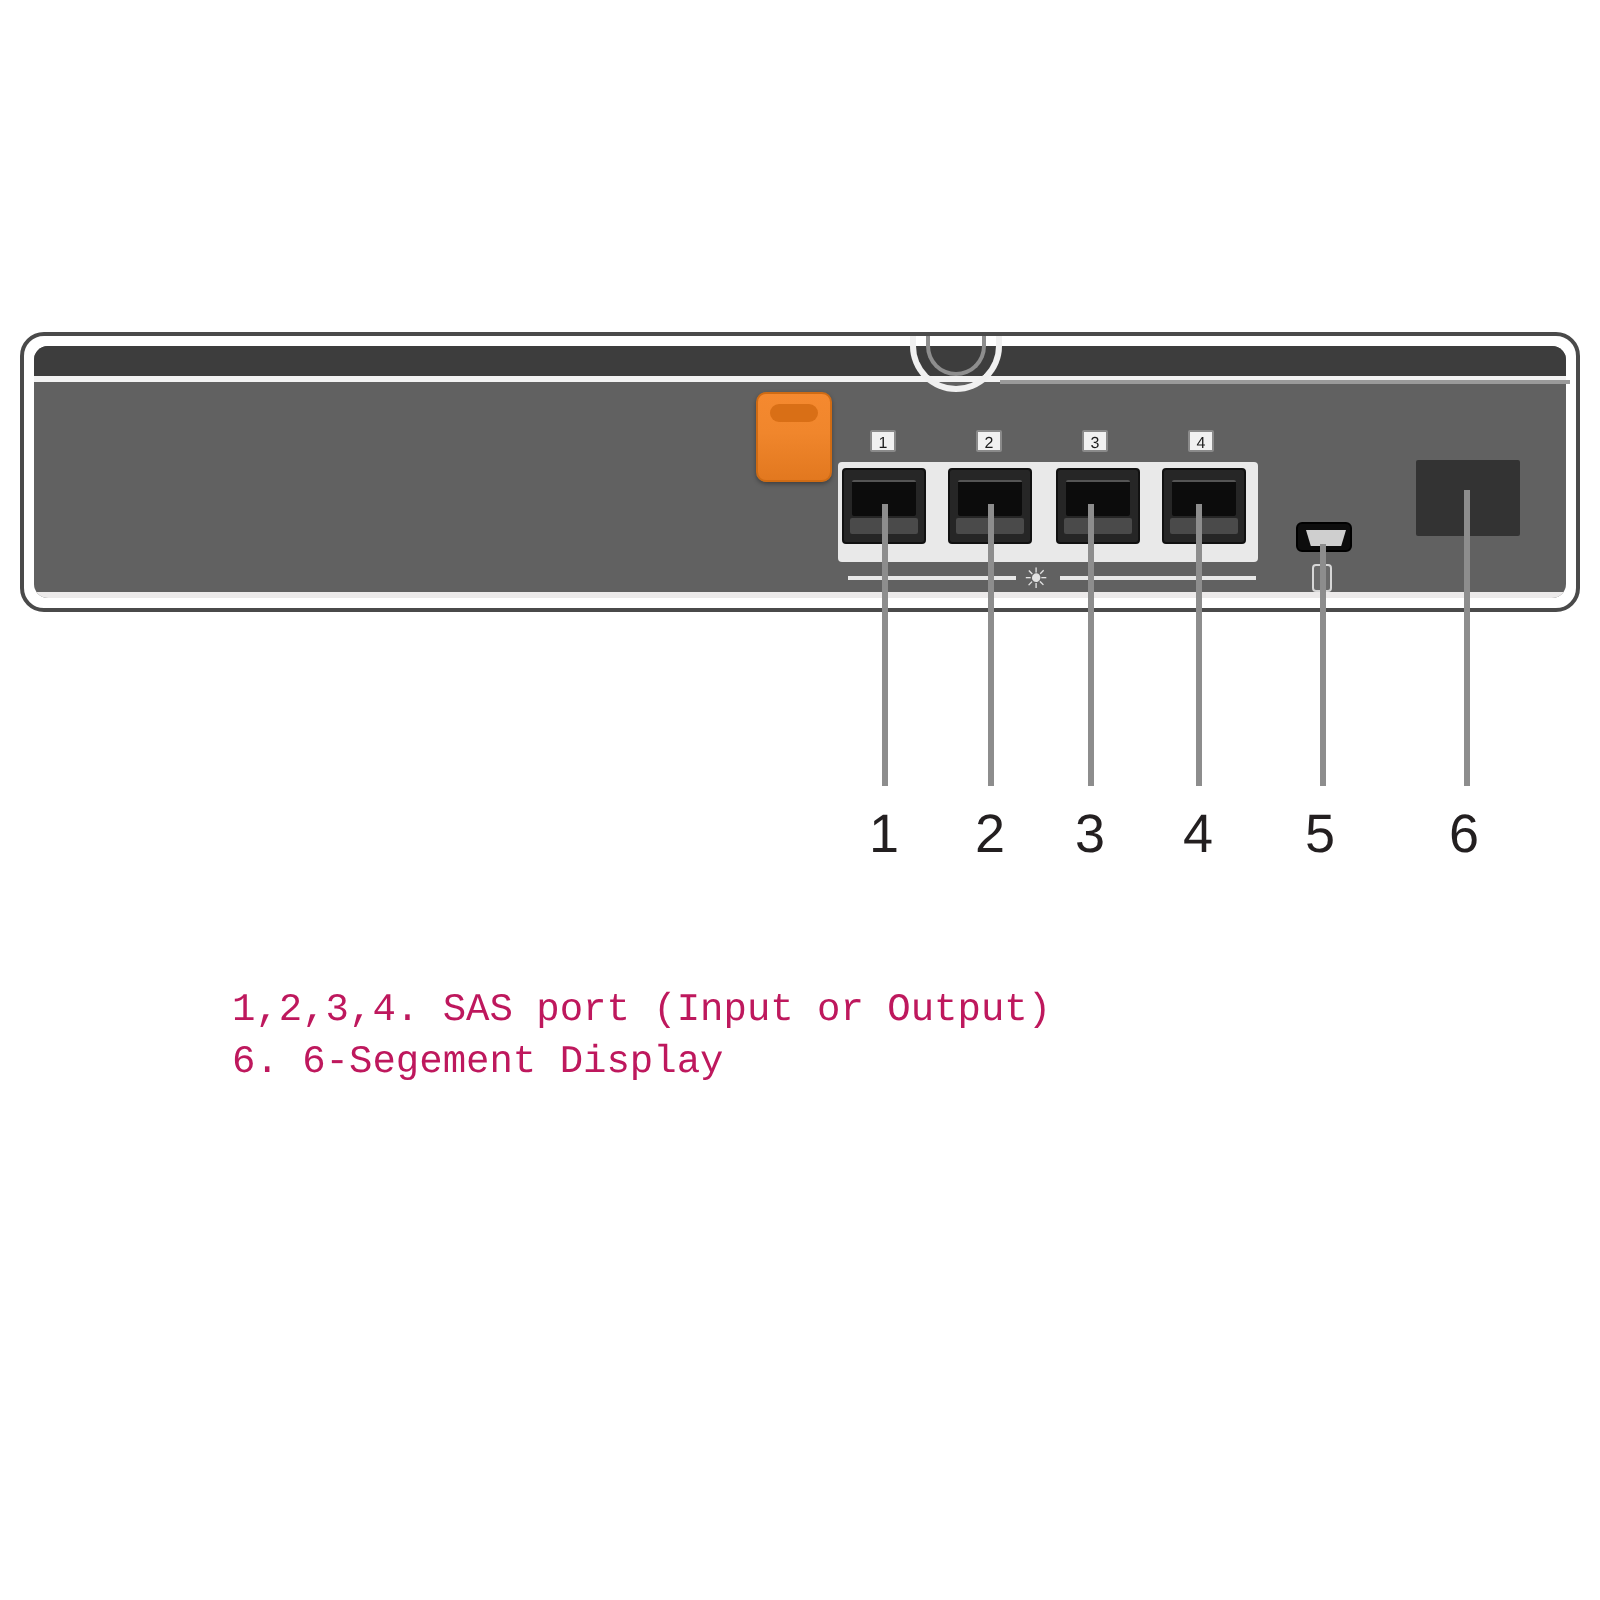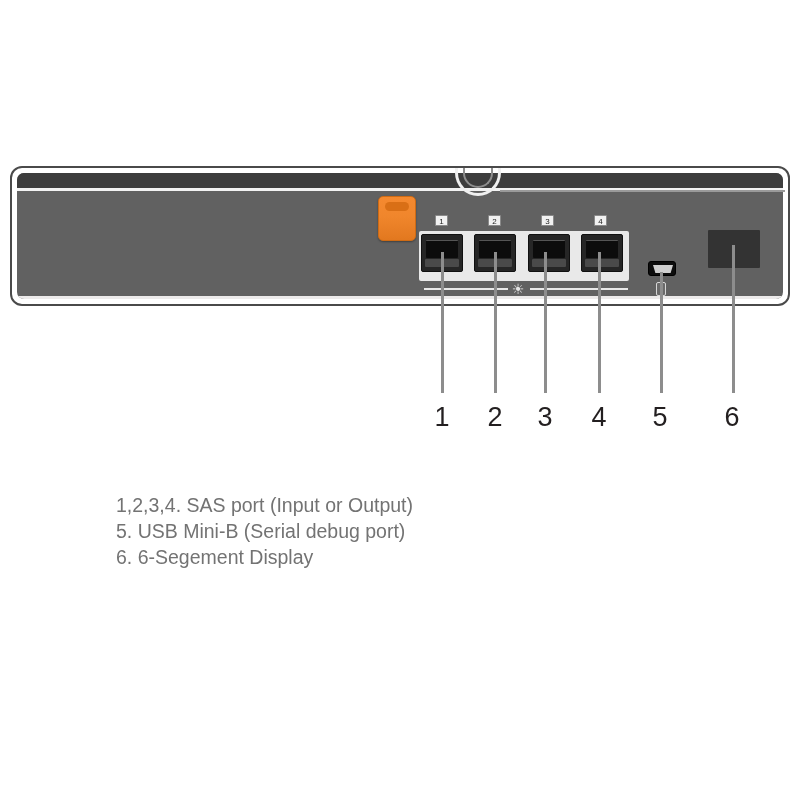--- a/index.html
+++ b/index.html
@@ -221,22 +221,22 @@
     color:#231f20;
     font-family:"Liberation Sans", sans-serif;
   }
 
   
   .caption{
     position:absolute;
     left:116px; top:492px;
     font-size:19.5px;
     line-height:26px;
-    color:#737373;
-    font-family:Liberation Sans, sans-serif;
+    color:#be185d;
+    font-family:Liberation Mono, monospace;
     white-space:nowrap;
   }
   .caption div{margin:0;padding:0;}
 </style>
 </head>
 <body>
 
 <div id="stage">
 
   <div class="chassis">
@@ -299,17 +299,16 @@
 
   <div class="callout" style="left:422px;top:402px;">1</div>
   <div class="callout" style="left:475px;top:402px;">2</div>
   <div class="callout" style="left:525px;top:402px;">3</div>
   <div class="callout" style="left:579px;top:402px;">4</div>
   <div class="callout" style="left:640px;top:402px;">5</div>
   <div class="callout" style="left:712px;top:402px;">6</div>
 
   <div class="caption">
     <div>1,2,3,4. SAS port (Input or Output)</div>
-    <div>5. USB Mini-B (Serial debug port)</div>
     <div>6. 6-Segement Display</div>
   </div>
 
 </div>
 
 </body></html>

